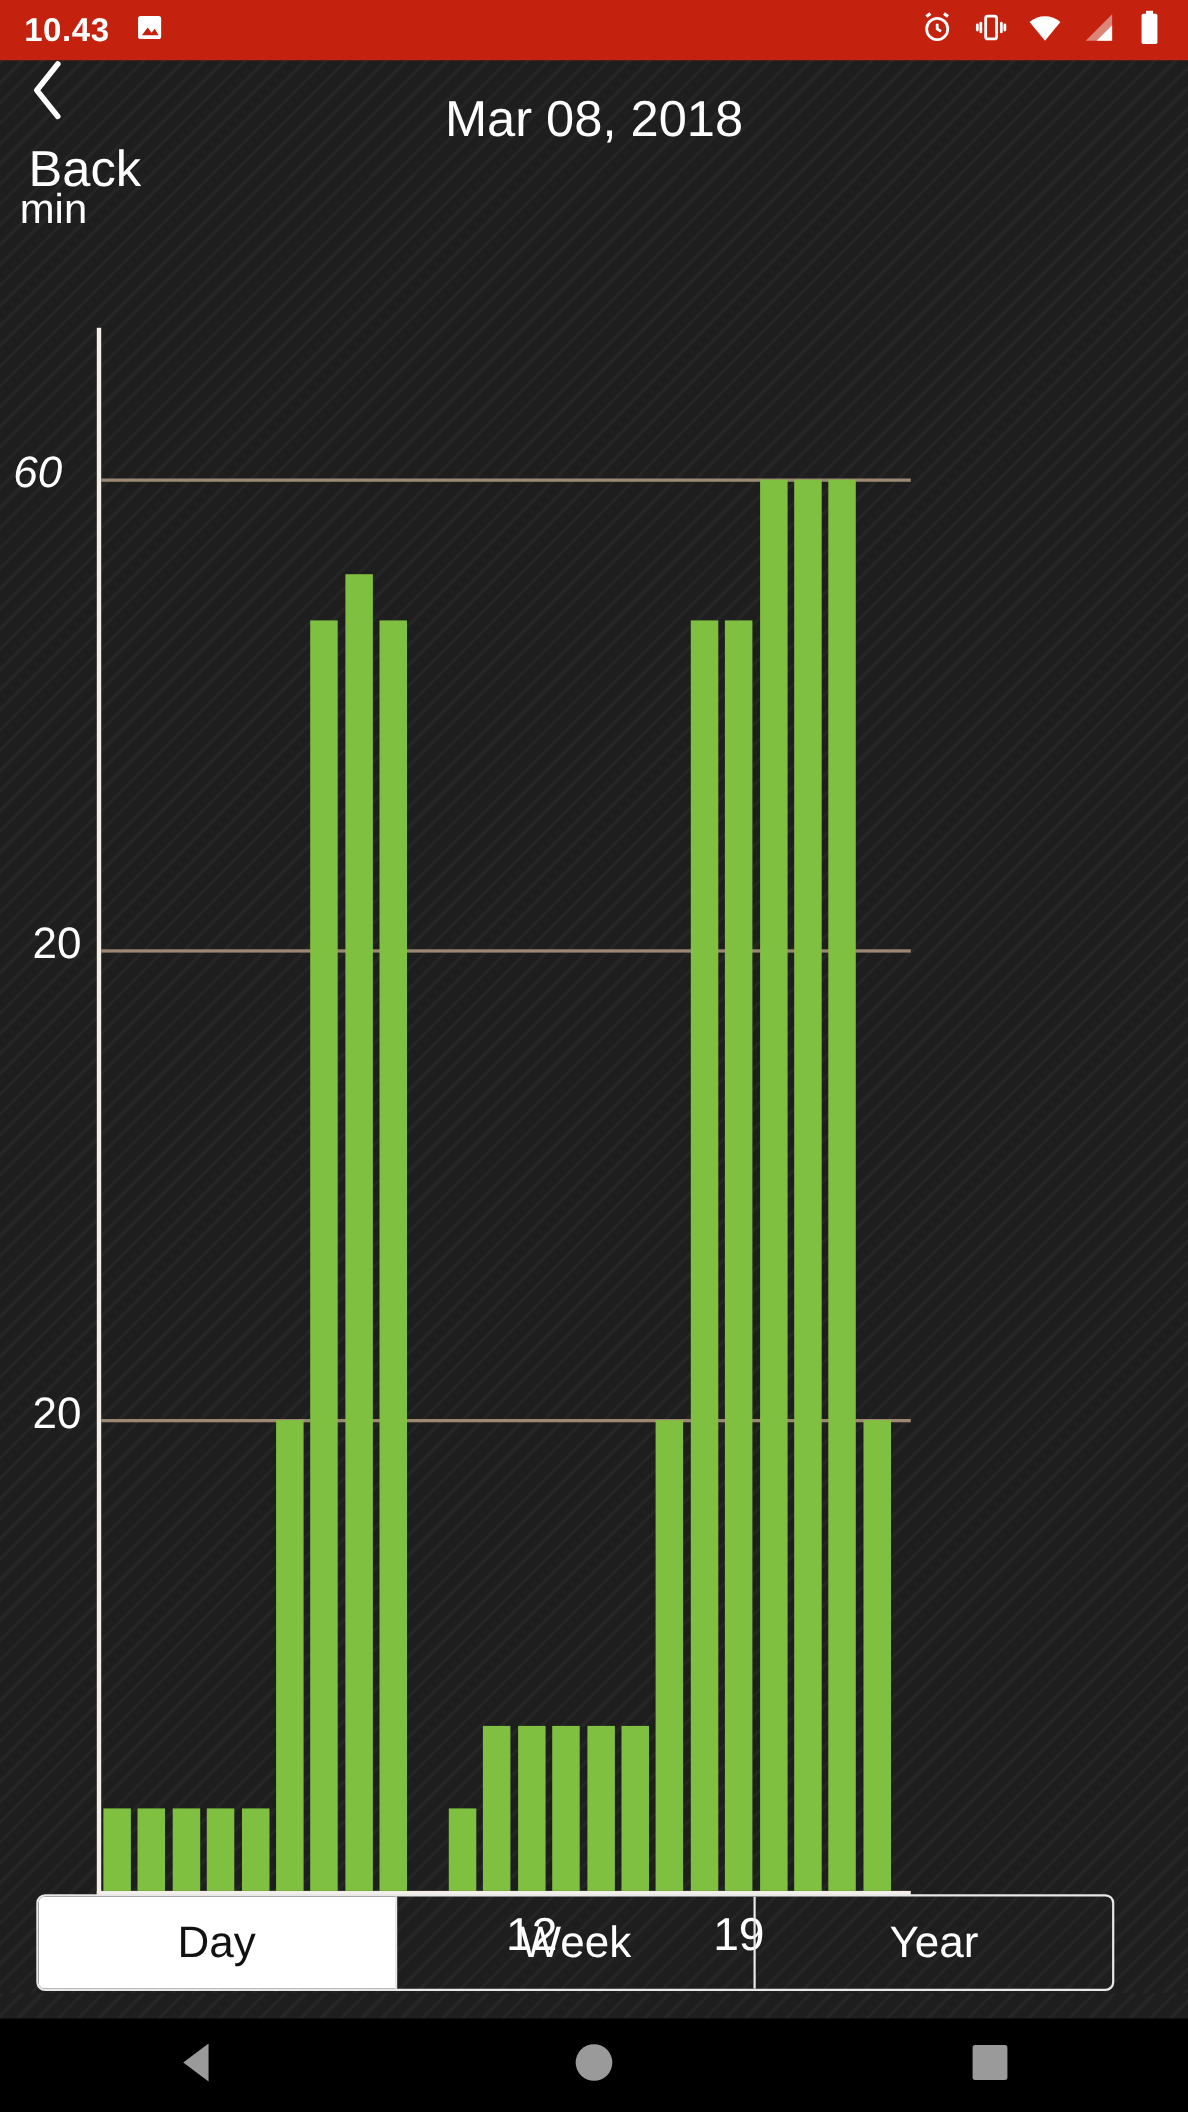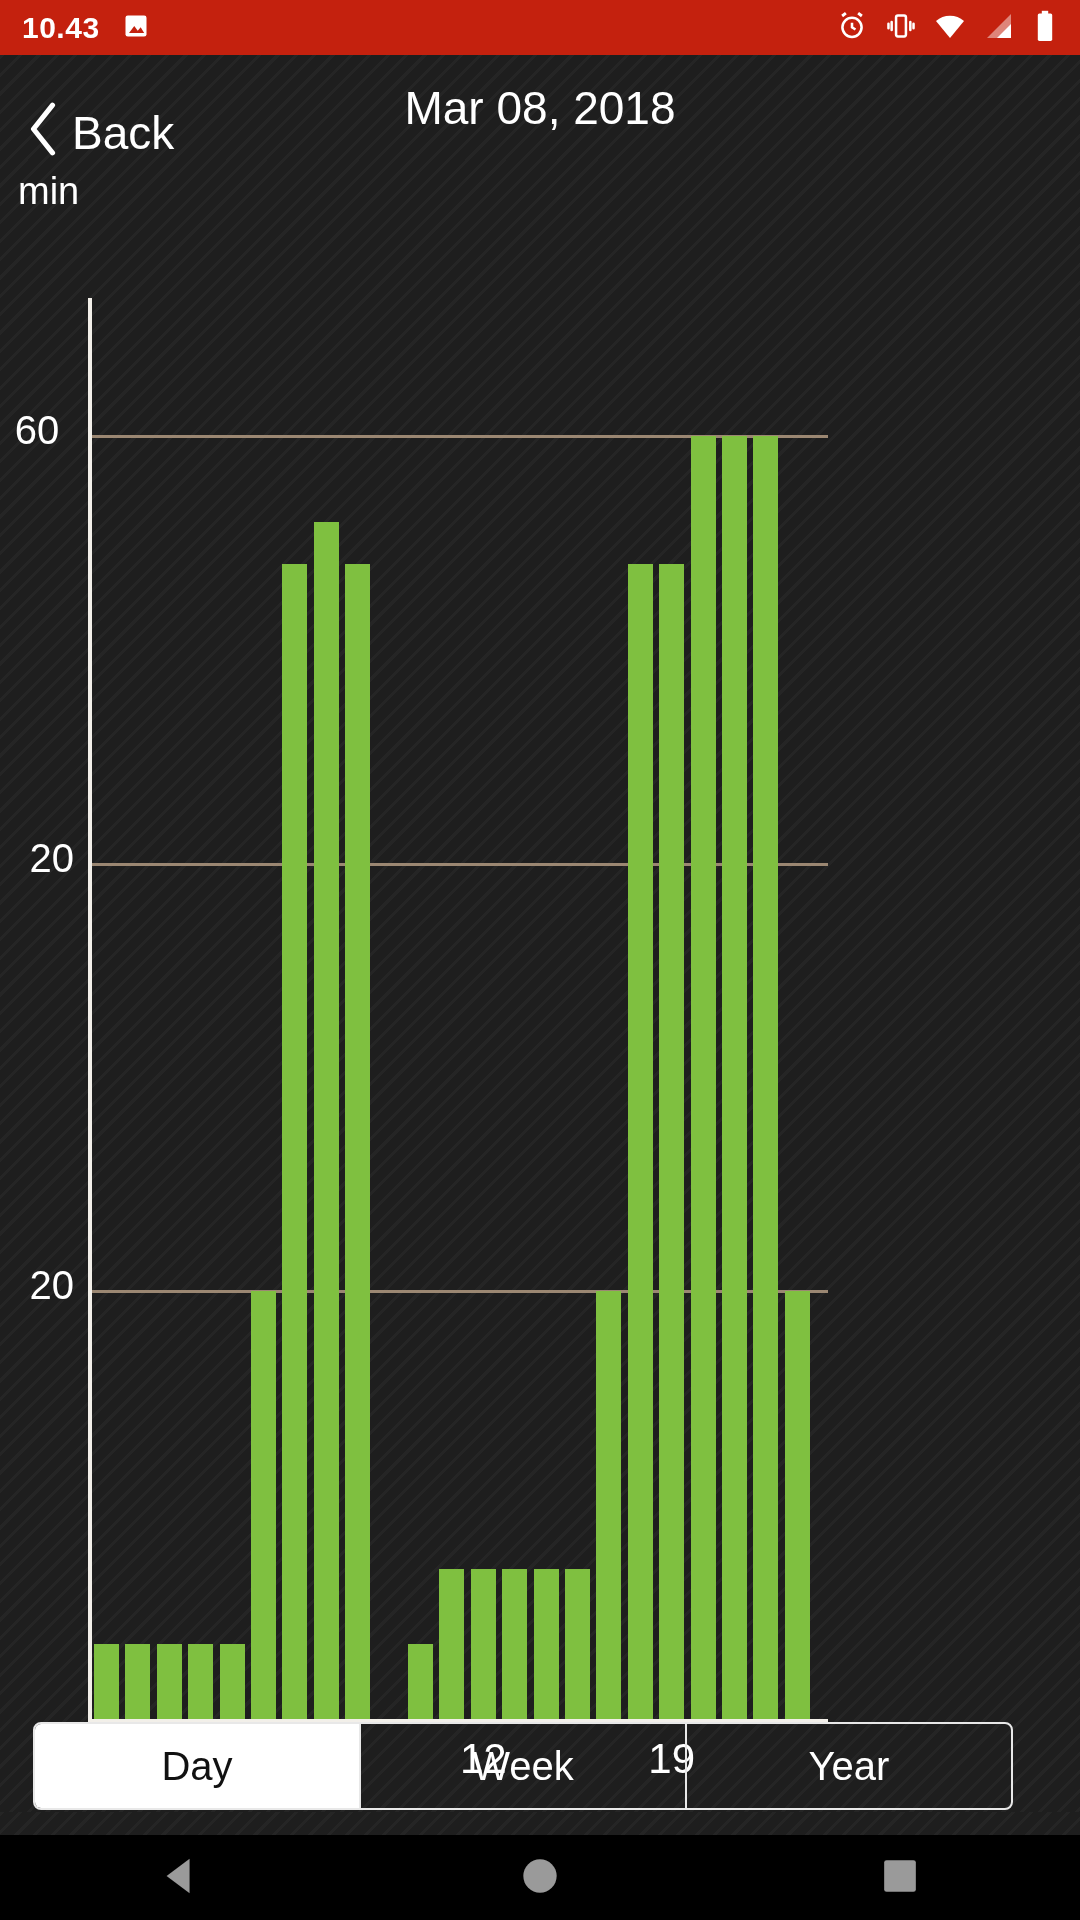--- a/index.html
+++ b/index.html
@@ -36,21 +36,21 @@
     margin-left:auto; display:flex; align-items:center; gap:17px;
   }
   .sb-ico { display:block; }
 
   
   #header {
     position:absolute; left:0; top:55px; width:1080px; height:105px;
   }
   #back-btn {
     position:absolute; left:16px; top:0; height:105px;
-    display:flex; align-items:flex-end; gap:12px; padding:0 10px;
+    display:flex; align-items:flex-start; gap:12px; padding:0 10px;flex-direction:column;
   }
   #back-btn .chev { display:block; }
   #back-btn .lbl { color:#ffffff; font-size:46px; }
   #page-title {
     position:absolute; left:0; top:0; width:1080px; height:105px;
     display:flex; align-items:center; justify-content:center;
     color:#ffffff; font-size:46px;
   }
 
   
@@ -197,21 +197,21 @@
       <div class="bar" title="14h: 7 min" style="left: 445.6px; width: 25px; height: 149.683px; background: rgb(127, 192, 64);"></div>
       <div class="bar" title="15h: 7 min" style="left: 477px; width: 25px; height: 149.683px; background: rgb(127, 192, 64);"></div>
       <div class="bar" title="16h: 20 min" style="left: 508.4px; width: 25px; height: 427.667px; background: rgb(127, 192, 64);"></div>
       <div class="bar" title="17h: 54 min" style="left: 539.8px; width: 25px; height: 1154.7px; background: rgb(127, 192, 64);"></div>
       <div class="bar" title="18h: 54 min" style="left: 571.2px; width: 25px; height: 1154.7px; background: rgb(127, 192, 64);"></div>
       <div class="bar" title="19h: 60 min" style="left: 602.6px; width: 25px; height: 1283px; background: rgb(127, 192, 64);"></div>
       <div class="bar" title="20h: 60 min" style="left: 634px; width: 25px; height: 1283px; background: rgb(127, 192, 64);"></div>
       <div class="bar" title="21h: 60 min" style="left: 665.4px; width: 25px; height: 1283px; background: rgb(127, 192, 64);"></div>
       <div class="bar" title="22h: 20 min" style="left: 696.8px; width: 25px; height: 427.667px; background: rgb(127, 192, 64);"></div>
     </div>
-<div class="ylabel" style="top: 248px; left: 0px; width: 74px; text-align: center;">60</div>
+<div class="ylabel" style="top: 248px; left: 12px; width: 74px; text-align: left; font-style: italic;">60</div>
     <div class="ylabel" style="top: 675.667px; left: 0px; width: 74px; text-align: right;">20</div>
     <div class="ylabel" style="top: 1103.33px; left: 0px; width: 74px; text-align: right;">20</div>
     <div class="xlabel" style="left: 106.5px; top: 1575px;">0</div>
     <div class="xlabel" style="left: 294.9px; top: 1575px;">6</div>
     <div class="xlabel" style="left: 483.3px; top: 1575px;">12</div>
     <div class="xlabel" style="left: 671.7px; top: 1575px;">19</div>
   </div>
 
 <div id="segmented">
   <div class="seg active">Day</div>

